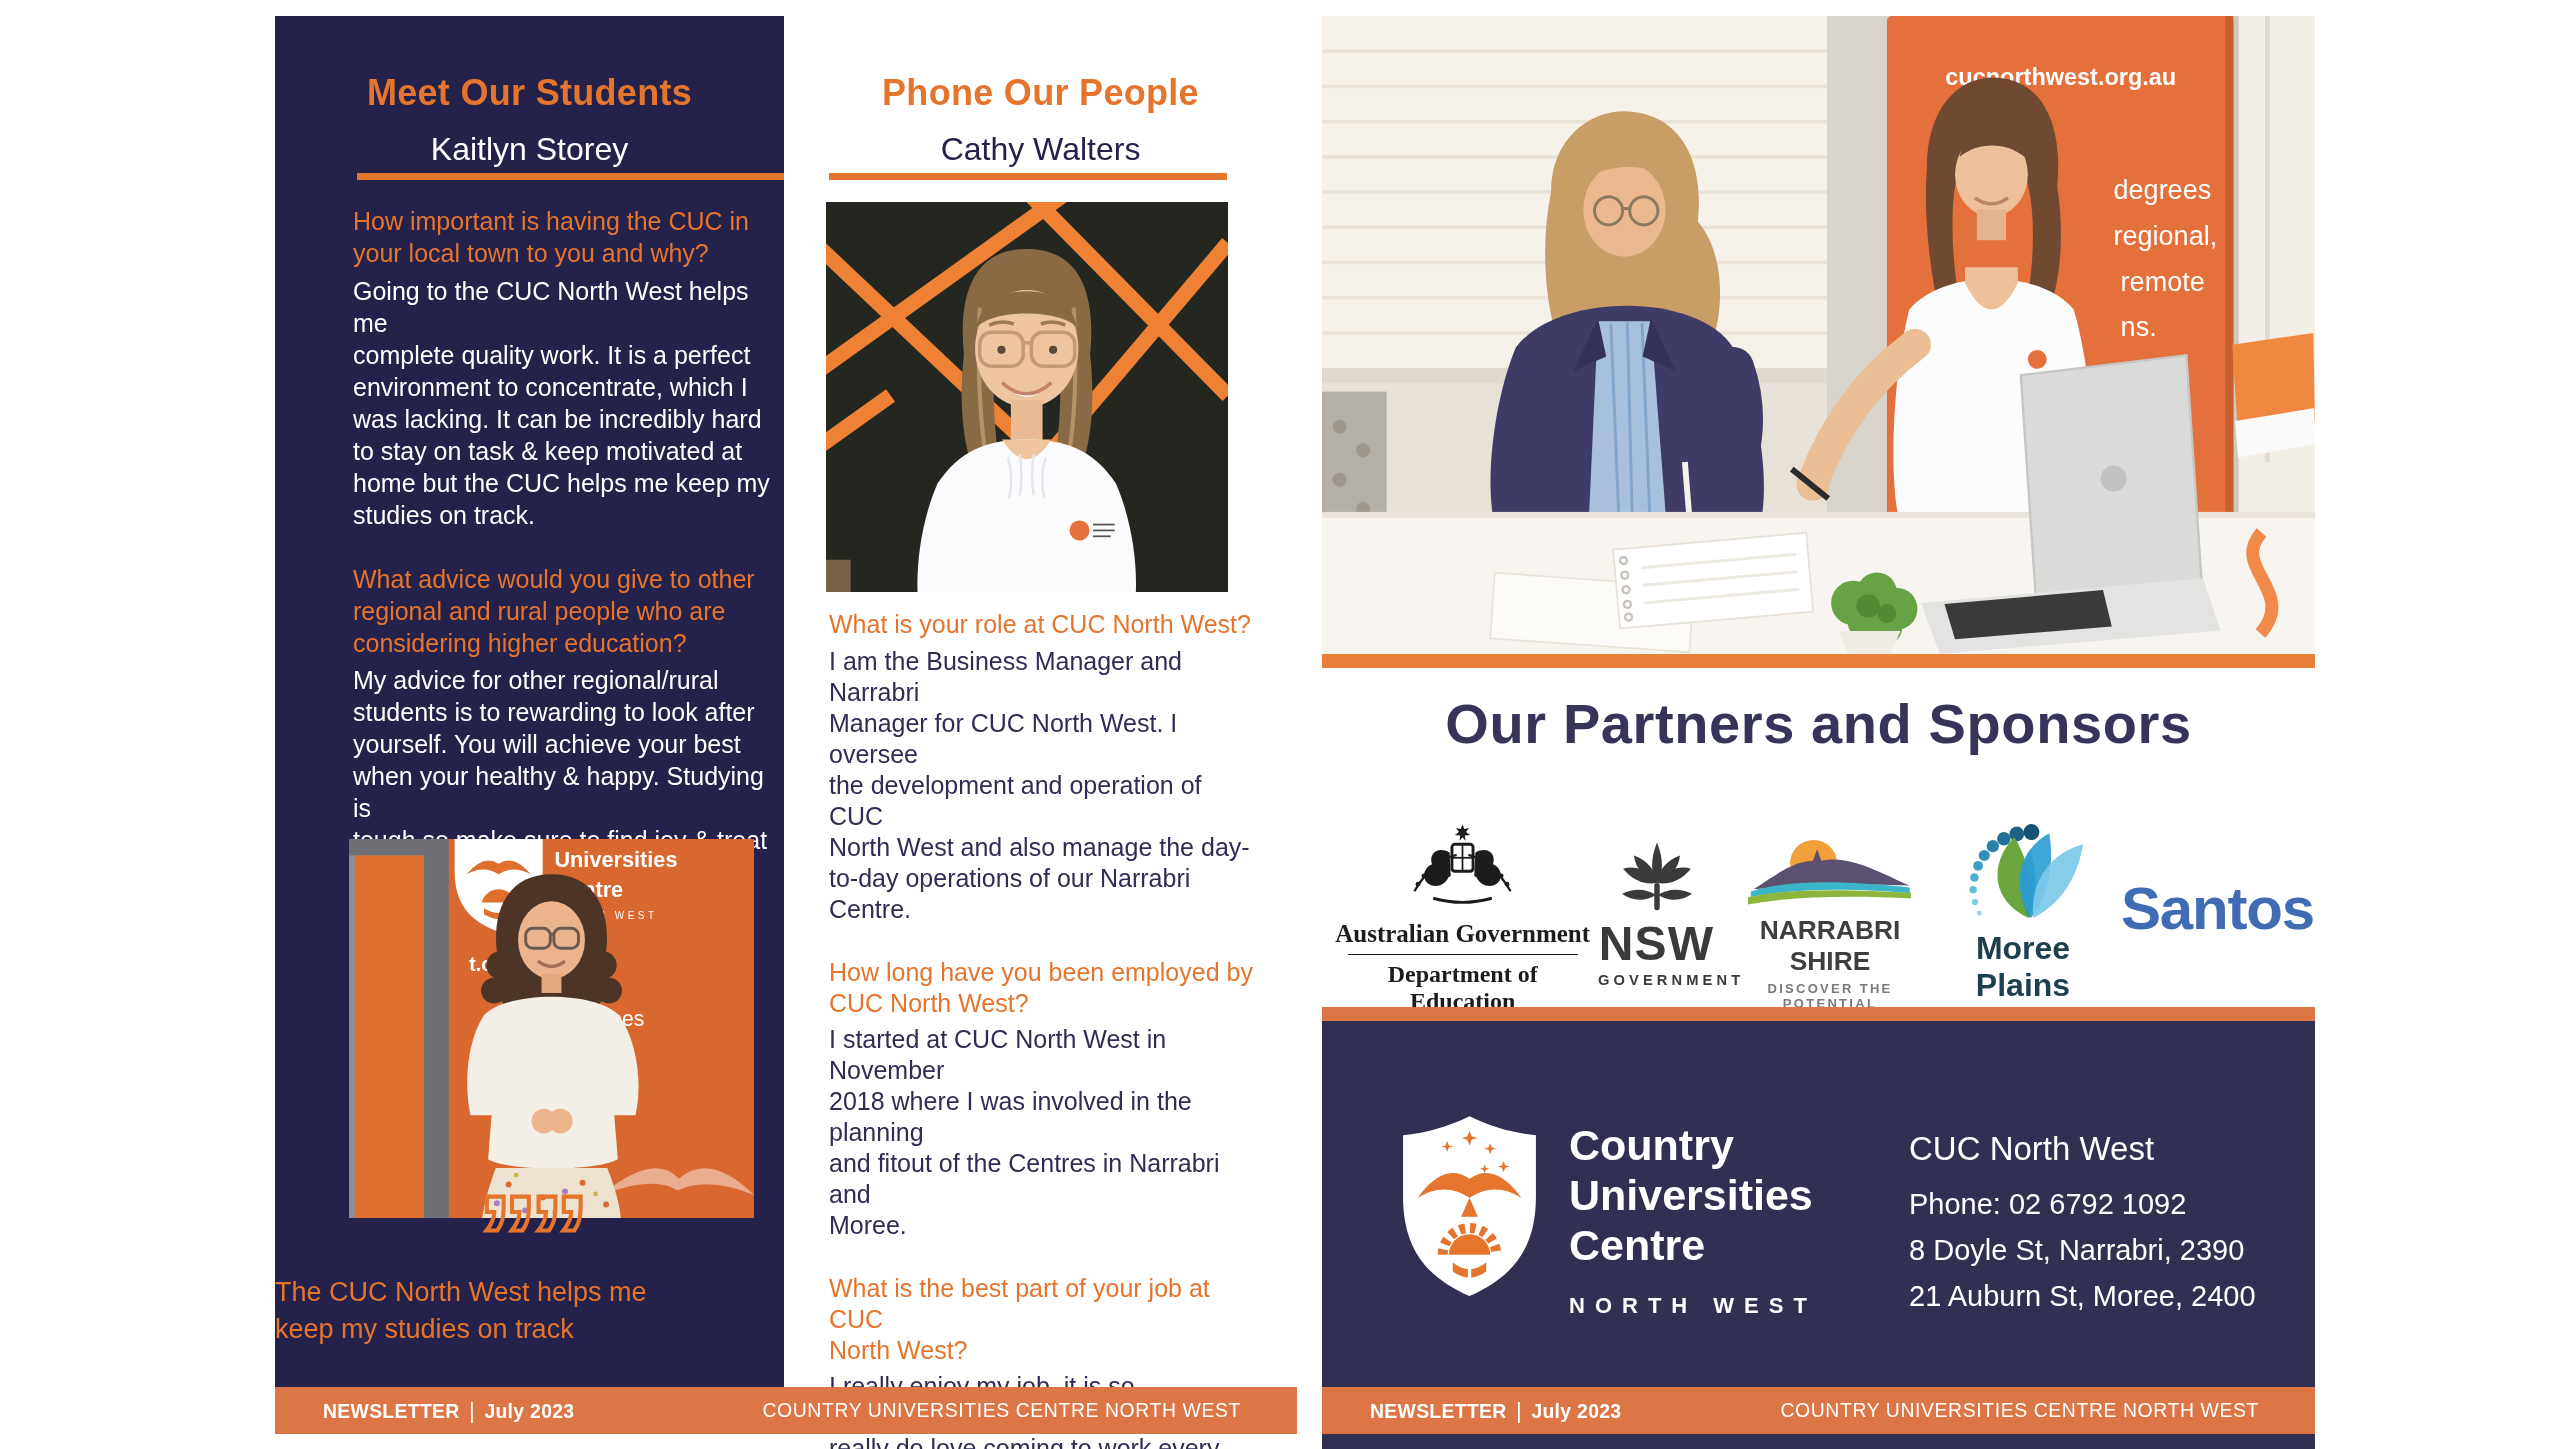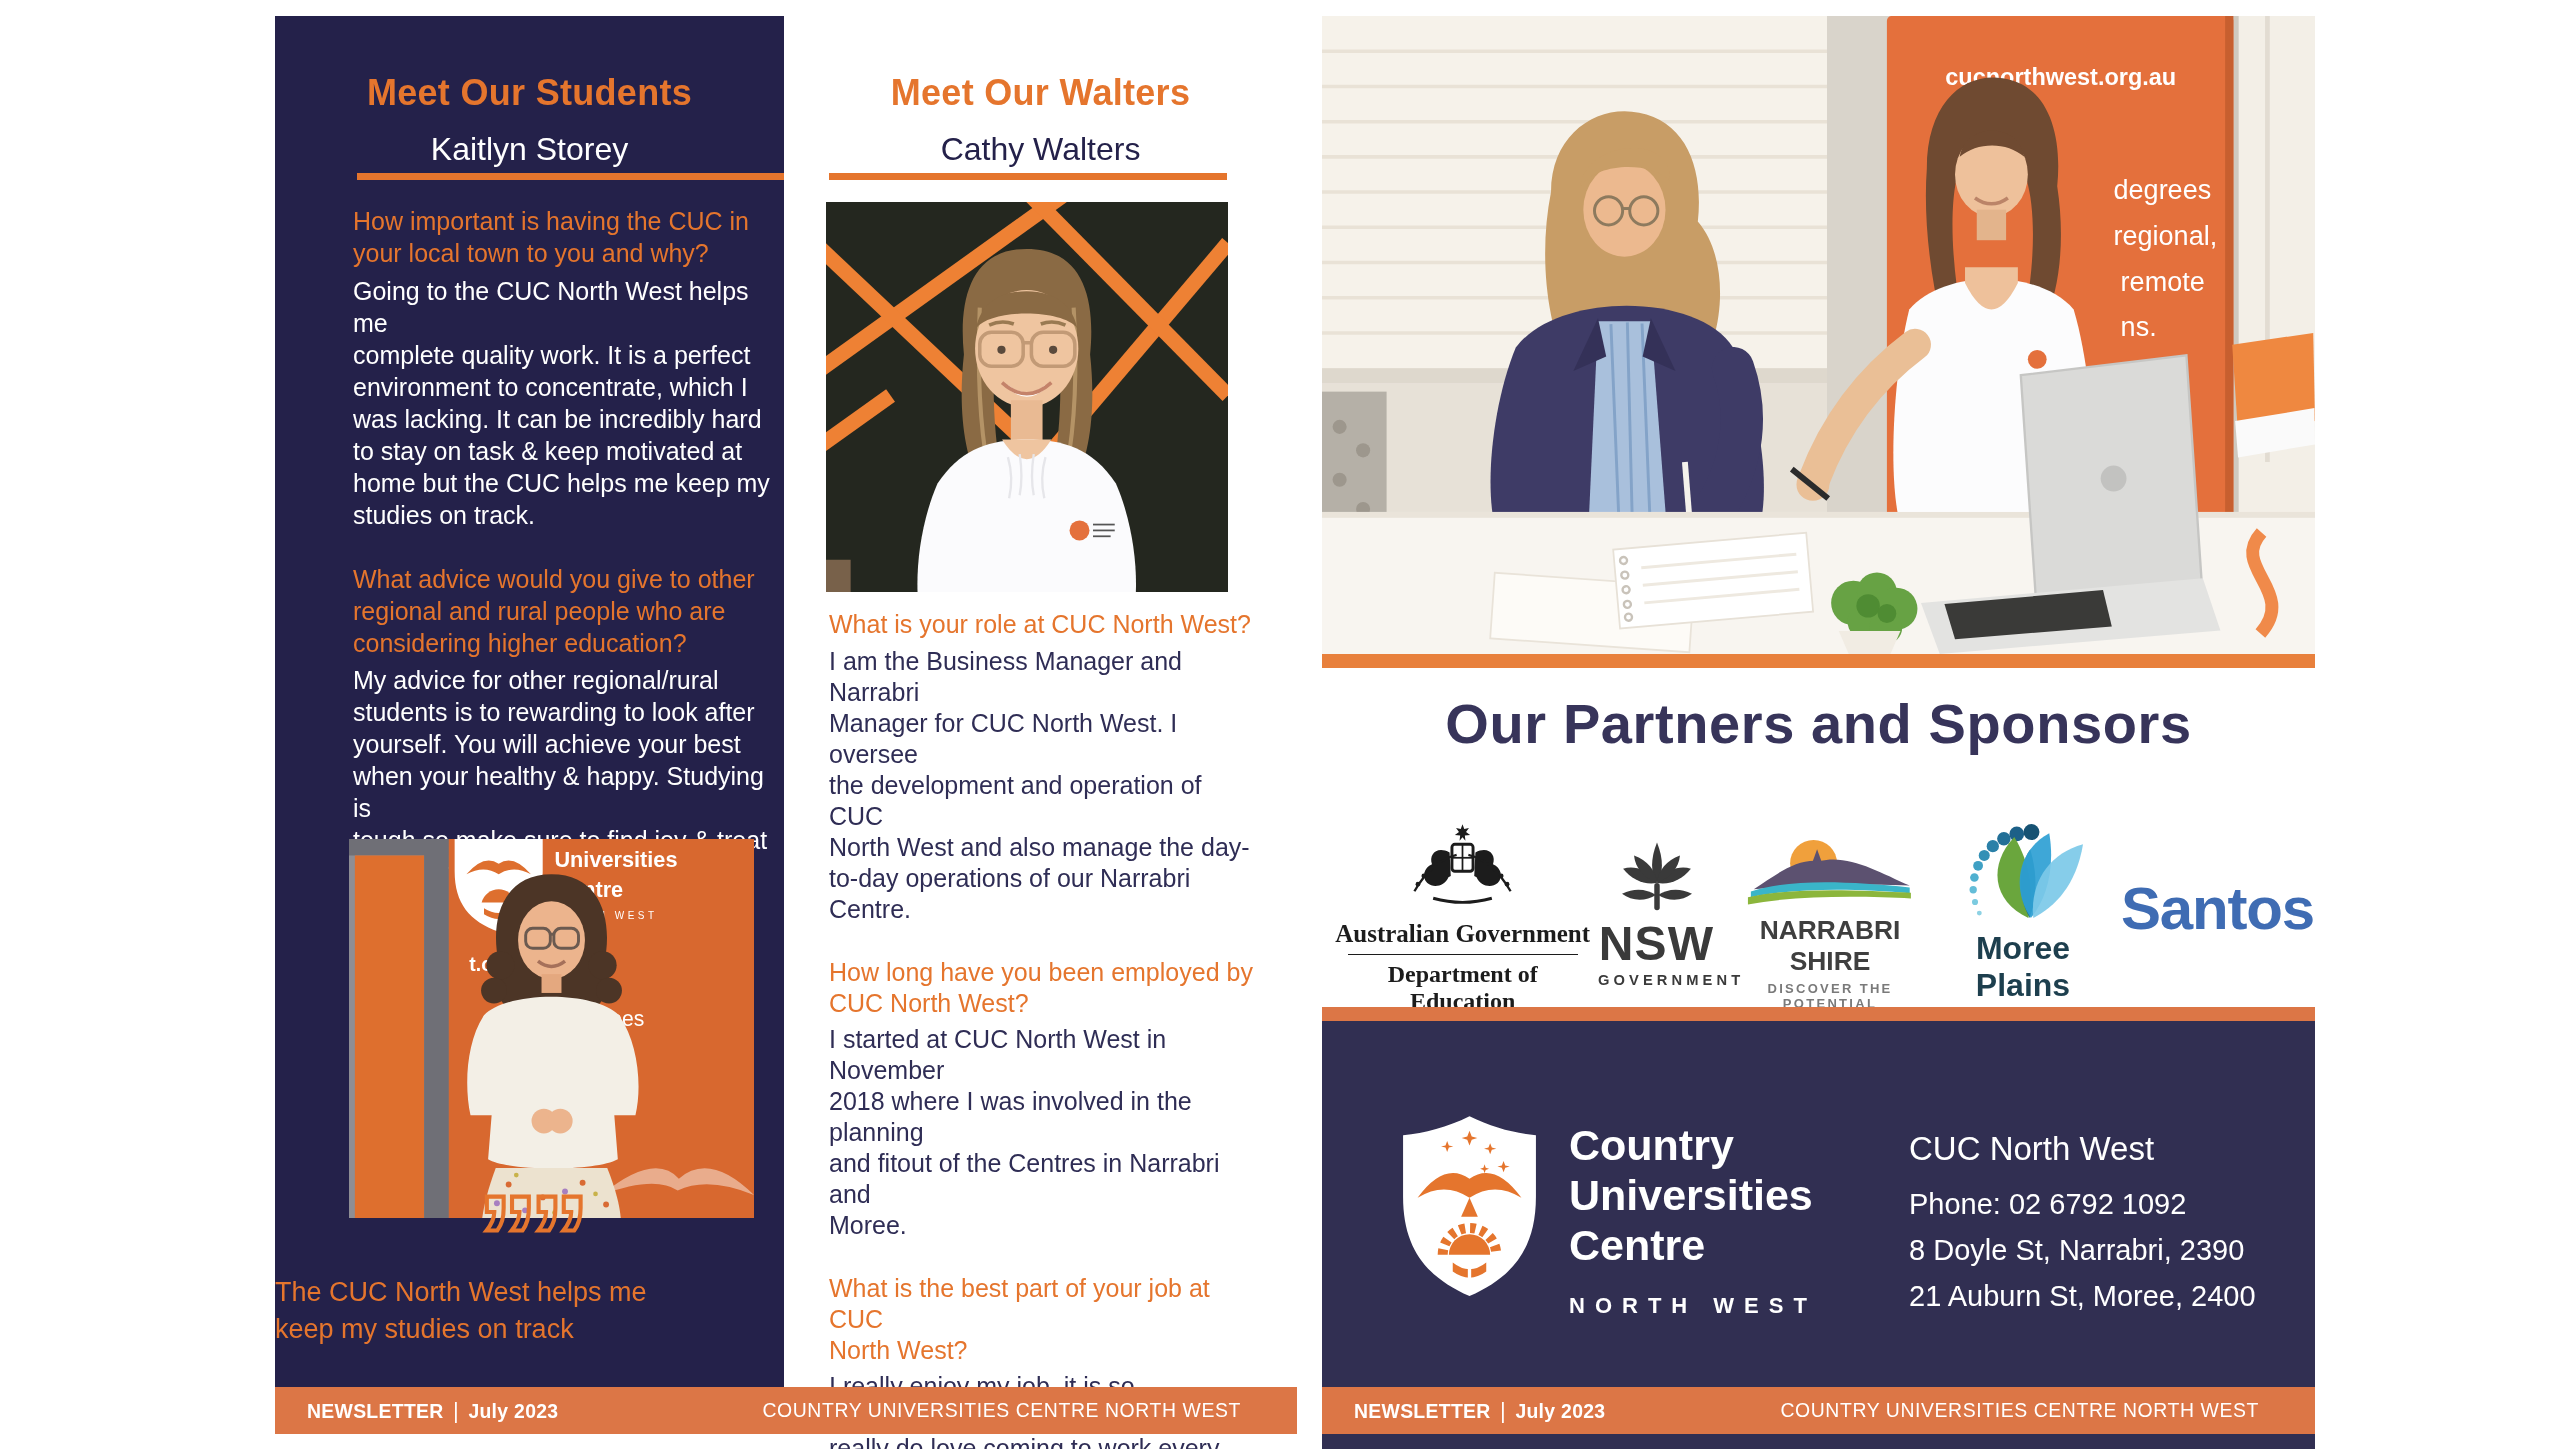--- a/index.html
+++ b/index.html
@@ -31,21 +31,21 @@
   .colWhite .a{color:var(--ink);}
   .qa{margin-bottom:32px;}
   .photoBox{position:absolute;overflow:hidden;}
   #kaitlynPhoto{left:74px;top:823px;width:405px;height:379px;}
   #cathyPhoto{left:42px;top:186px;width:402px;height:390px;}
   .photoBox svg{display:block;width:100%;height:100%;}
   .quoteGlyph{position:absolute;left:0;right:0;top:1178px;height:76px;text-align:center;
      font-size:120px;line-height:88px;color:transparent;-webkit-text-stroke:4.1px var(--orange);letter-spacing:-8.2px;font-weight:700;}
   .quoteTxt{position:absolute;left:0;right:0;top:1258px;text-align:left;color:var(--orange);font-size:27px;line-height:37px;}
   .bar{position:absolute;left:0;right:0;bottom:0;height:47px;background:var(--orangeBar);color:#fff;
-       display:flex;align-items:center;justify-content:space-between;padding:0 56px 0 32px;
+       display:flex;align-items:center;justify-content:space-between;padding:0 56px 0 48px;
        font-size:19.4px;font-weight:700;letter-spacing:0.3px;}
   .bar .pipe{font-weight:300;padding:0 9.4px;font-size:22px;}
   .bar .org{font-weight:400;letter-spacing:0.6px;}
   
   .hero{position:absolute;left:0;top:0;width:993px;height:638px;overflow:hidden;}
   .hero svg{display:block;width:100%;height:100%;}
   .heroStrip{position:absolute;left:0;right:0;top:638px;height:14px;background:#e8803c;}
   .partnersH{position:absolute;left:0;right:0;top:675px;text-align:center;font-size:56px;font-weight:700;color:#37345a;letter-spacing:0.6px;}
   .lg{position:absolute;text-align:center;}
   .lg svg{display:block;margin:0 auto;}
@@ -172,21 +172,21 @@
       </div>
 
       <div class="quoteGlyph">””</div>
       <div class="quoteTxt">
           <div>The CUC North West helps me</div>
           <div>keep my studies on track</div>
         </div>
     </div>
 
     <div class="colWhite">
-      <h1 class="secTitle">Meet Our Walters</h1>
+      <h1 class="secTitle">Phone Our People</h1>
       <h2 class="secName">Cathy Walters</h2>
       <div class="rule"></div>
 
       <div class="photoBox" id="cathyPhoto">
         <svg viewBox="0 0 685 665" preserveAspectRatio="none">
           <rect width="685" height="665" fill="#24271f"></rect>
           <g stroke="#ee8134" stroke-width="26">
             <line x1="-30" y1="300" x2="430" y2="-30"></line>
             <line x1="-30" y1="60" x2="330" y2="400"></line>
             <line x1="685" y1="70" x2="380" y2="430"></line>

